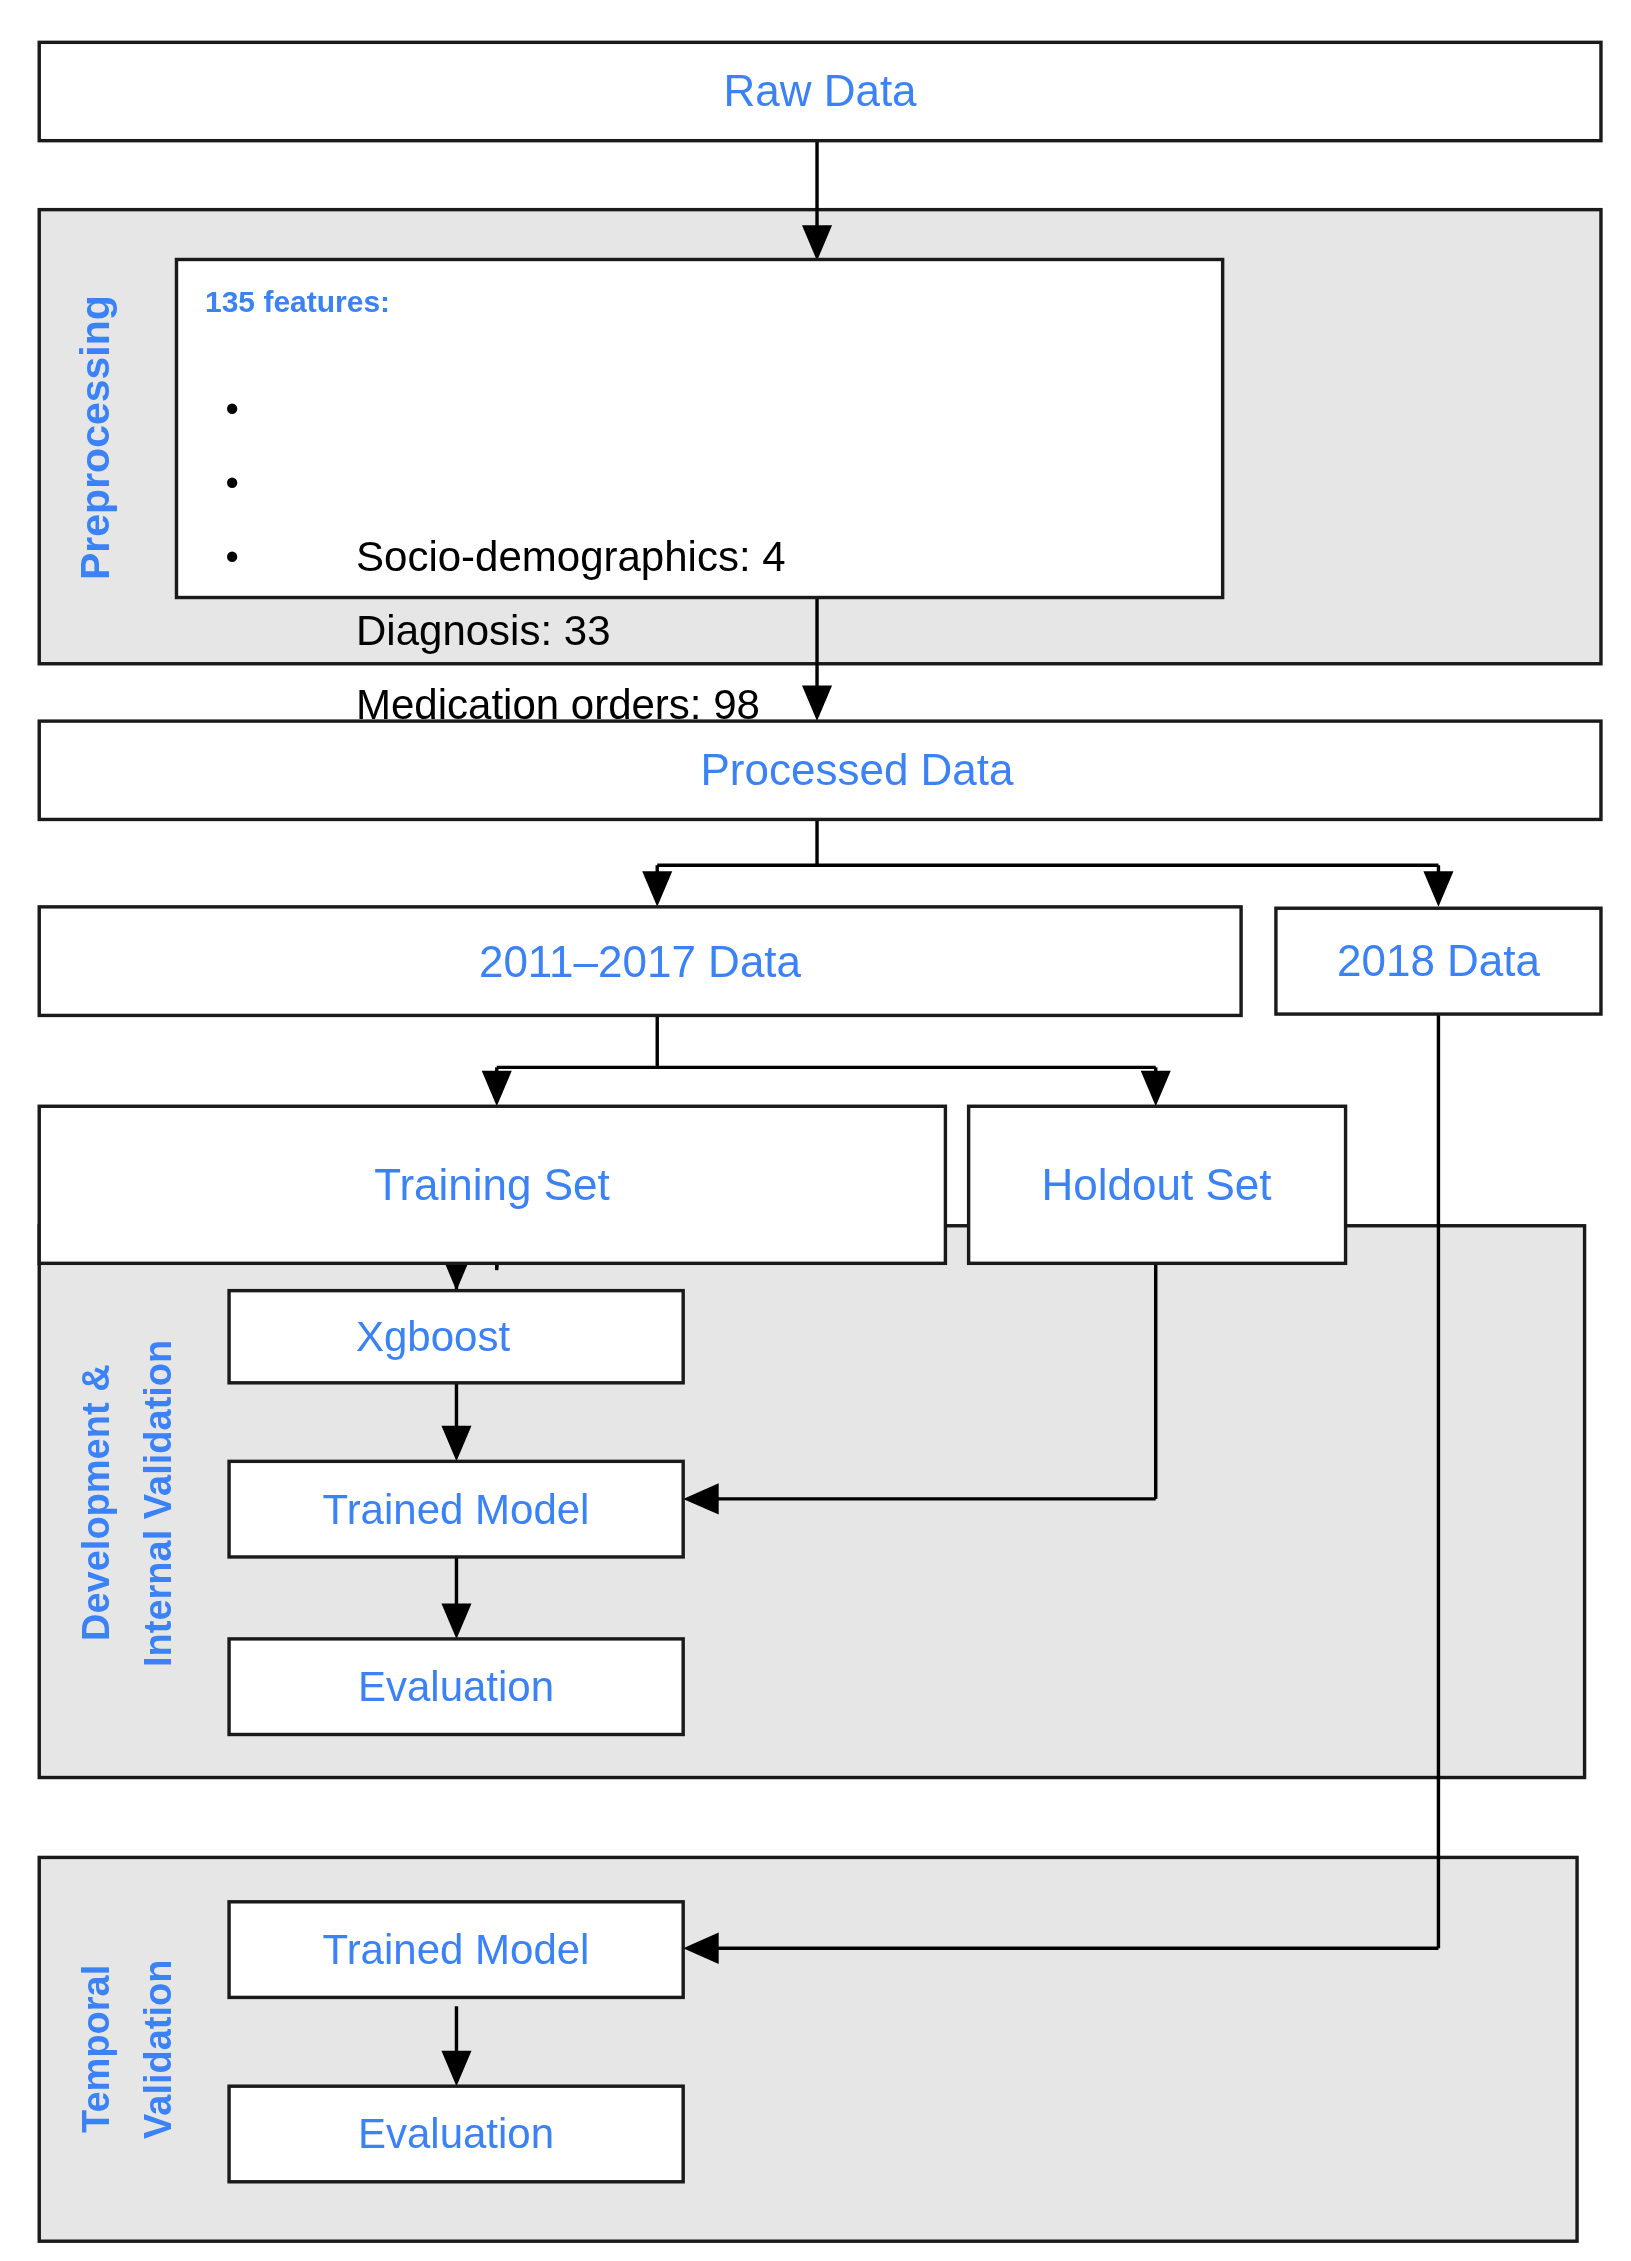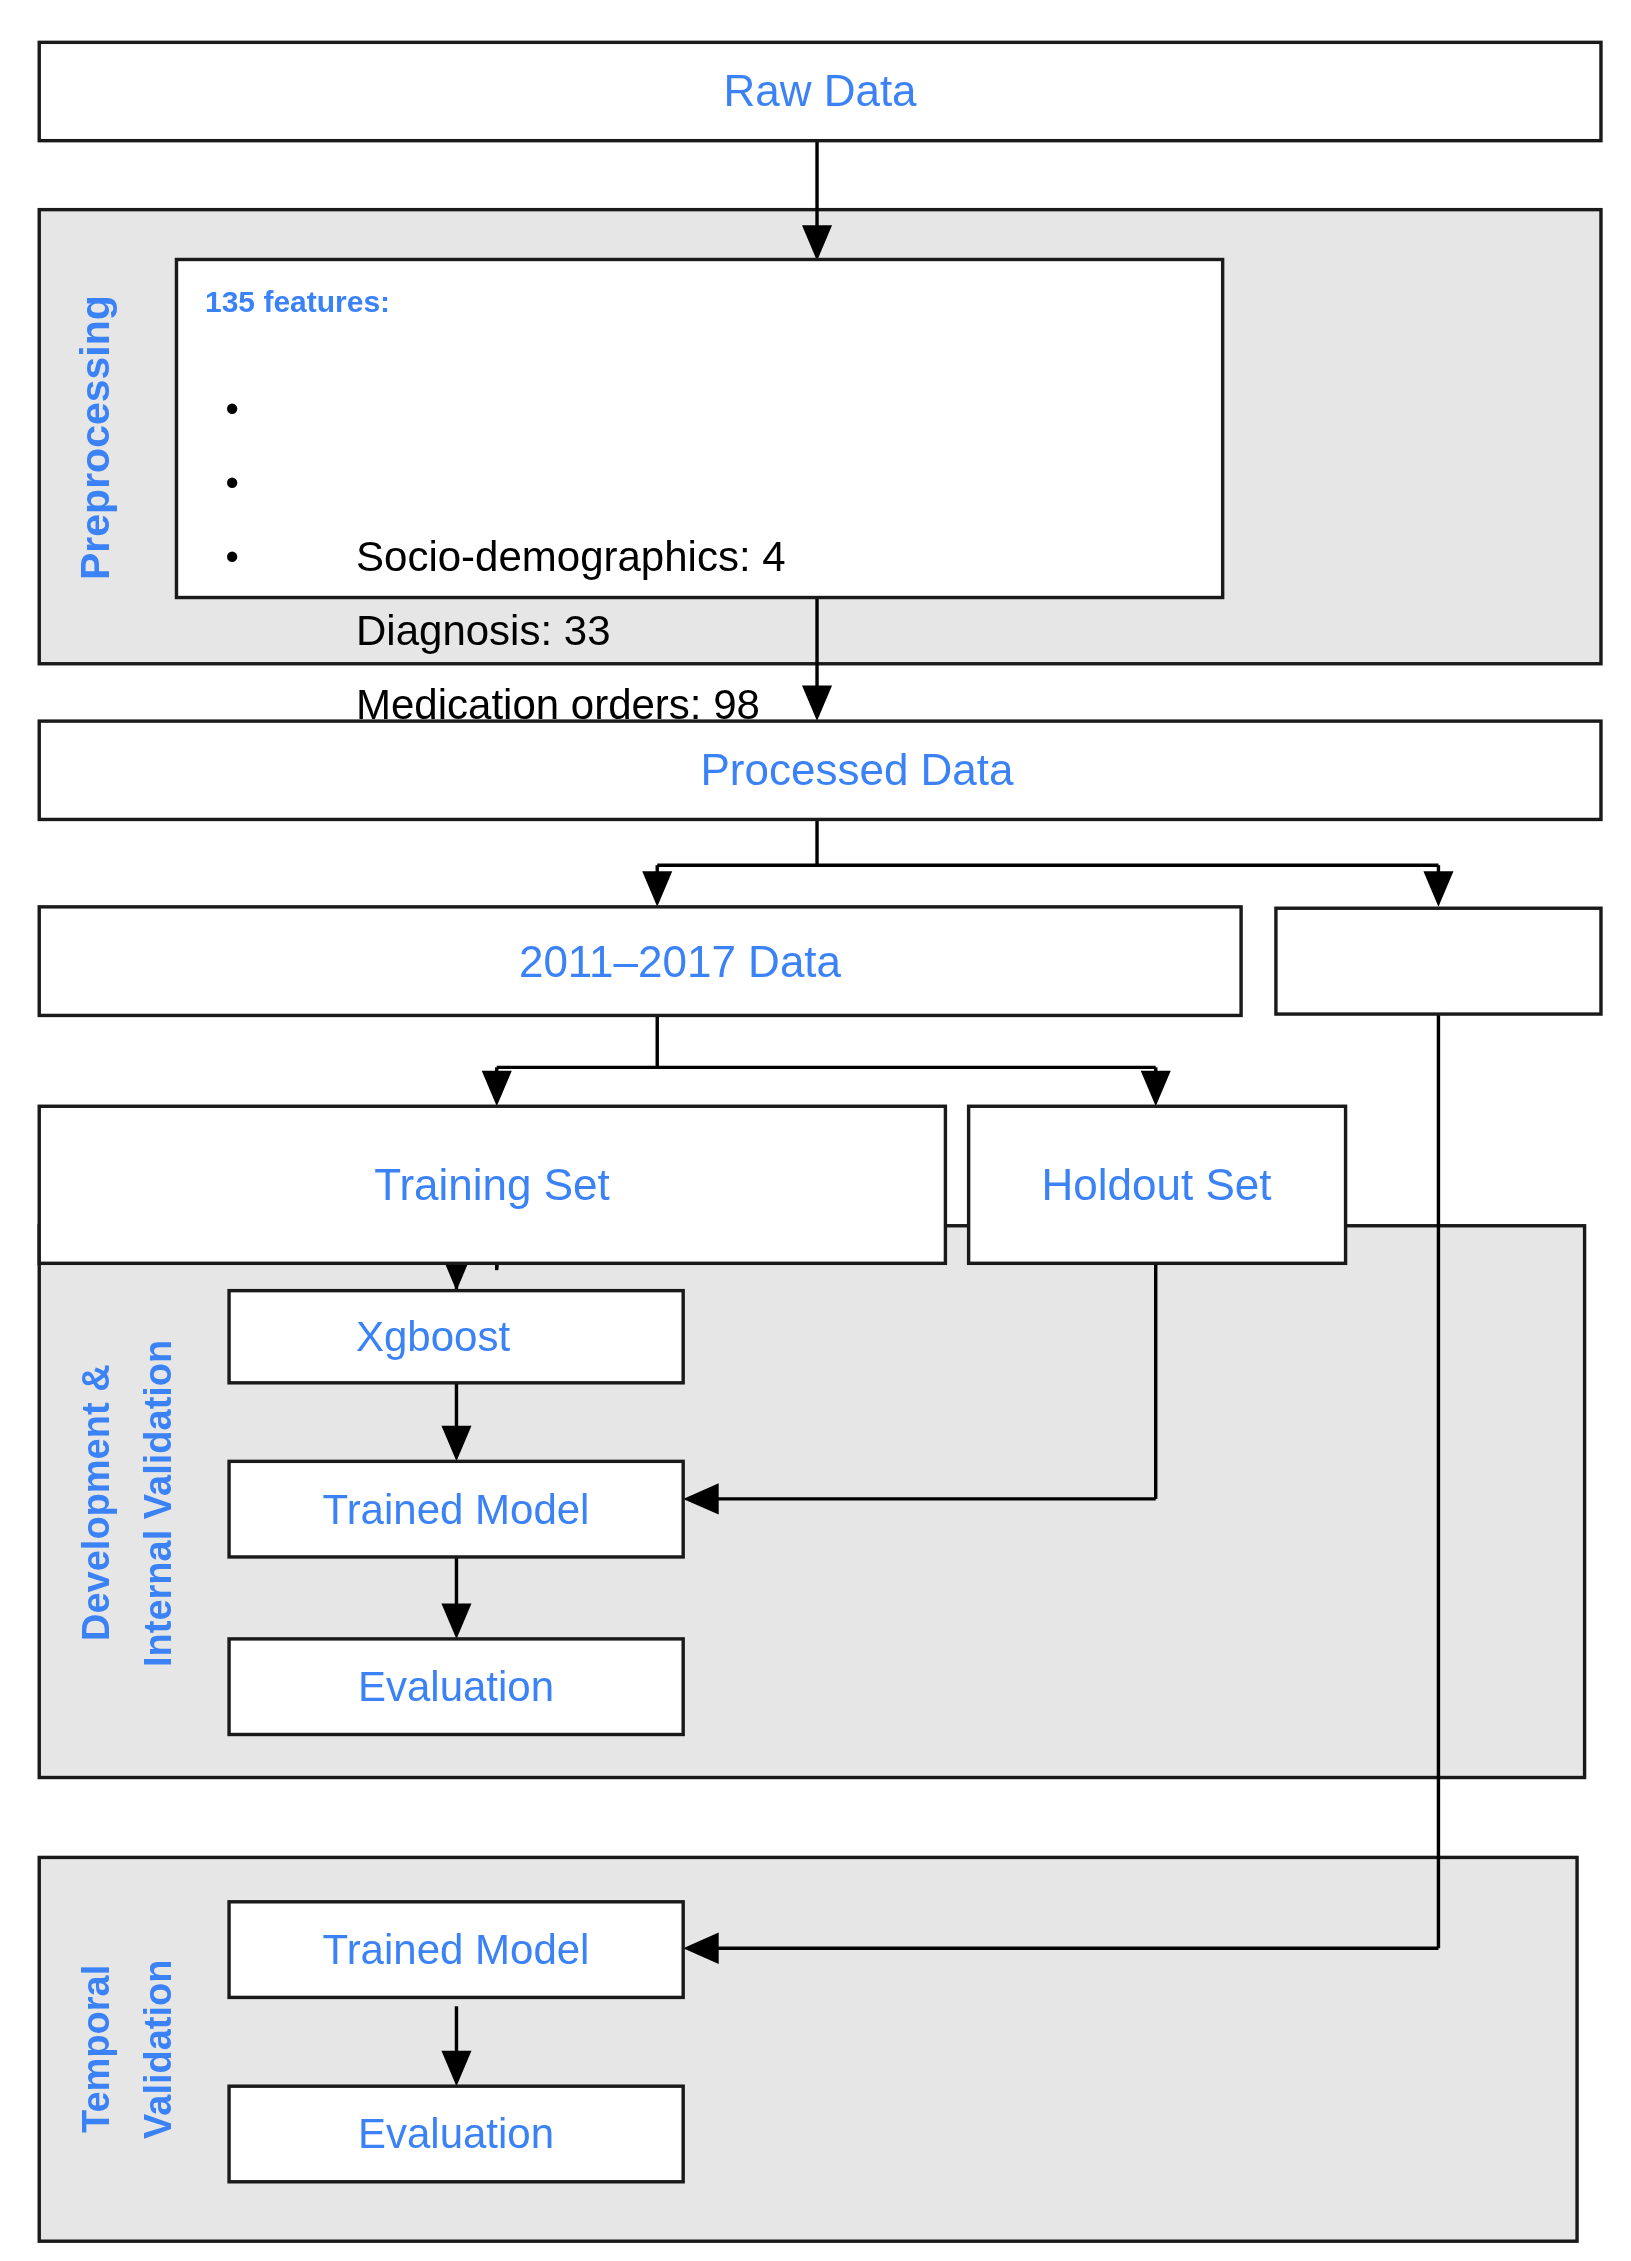--- a/index.html
+++ b/index.html
@@ -215,22 +215,23 @@
       <span>Diagnosis: 33</span>
     </div>
     <div class="feat-item">
       <span class="feat-bullet">•</span>
       <span>Medication orders: 98</span>
     </div>
   </div>
 
   <div class="lbl lbl-center t-main" style="left:39px; top:721px; width:1562px; height:98px;padding-left:37px;">Processed Data</div>
 
-  <div class="lbl lbl-center t-main" style="left:39px; top:907px; width:1202px; height:109px;margin-left:40px;">2011–2017 Data</div>
-
+  <div class="lbl lbl-center t-main" style="left:39px; top:907px; width:1202px; height:109px;">2011–2017 Data</div>
+
+  <div class="lbl lbl-center t-main" style="left:1276px; top:908px; width:325px; height:106px;">2018 Data</div>
 
   <div class="lbl lbl-center t-main" style="left:968px; top:1106px; width:377px; height:157px;">Holdout Set</div>
 
   <div class="lbl lbl-center t-main" style="left:39px; top:1106px; width:906px; height:157px;">Training Set</div>
 
   <div class="lbl lbl-vert t-vert" style="left:68px; top:1257px; width:56px; height:492px; font-size:38px;">Development &amp;</div>
   <div class="lbl lbl-vert t-vert" style="left:130px; top:1257px; width:56px; height:492px; font-size:38px;">Internal Validation</div>
 
   <div class="lbl lbl-center t-inner" style="left:229px; top:1291px; width:408px; height:92px;">Xgboost</div>
 

